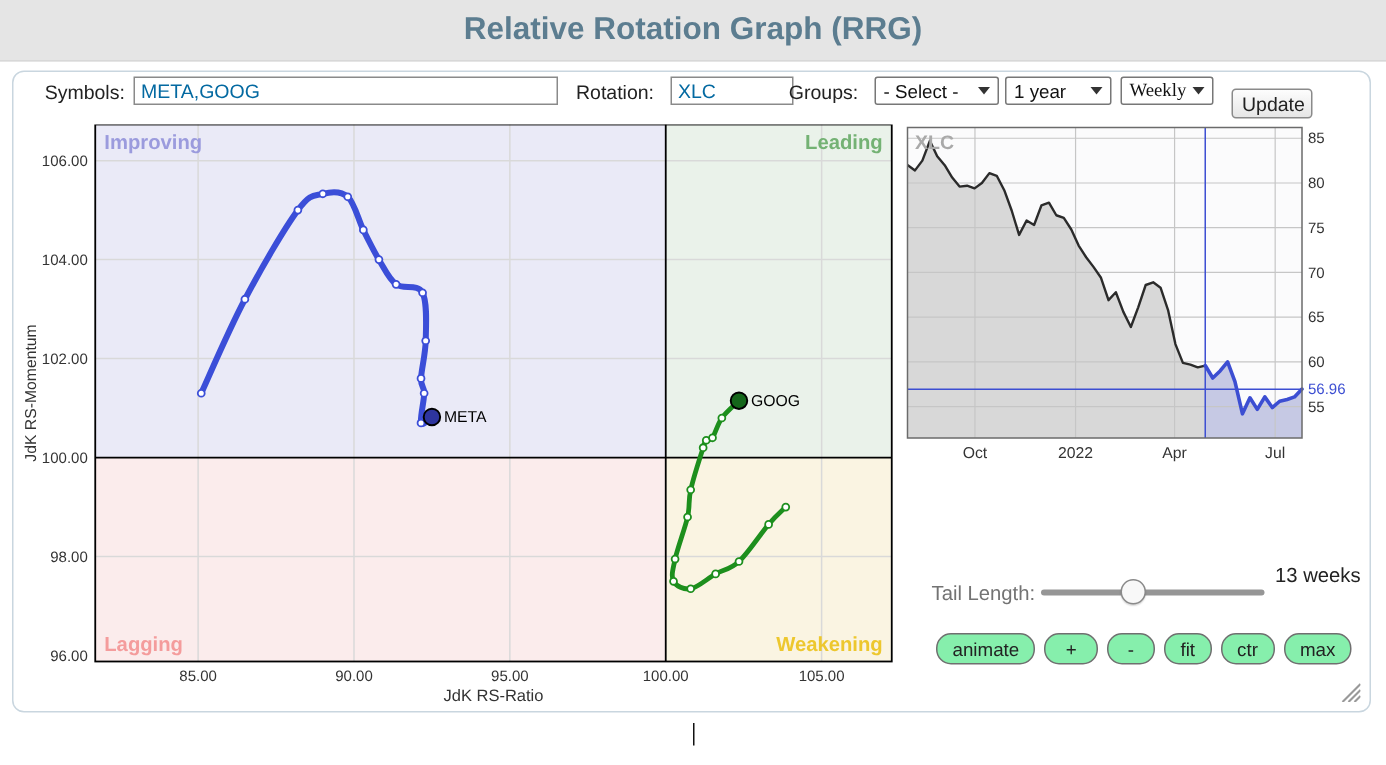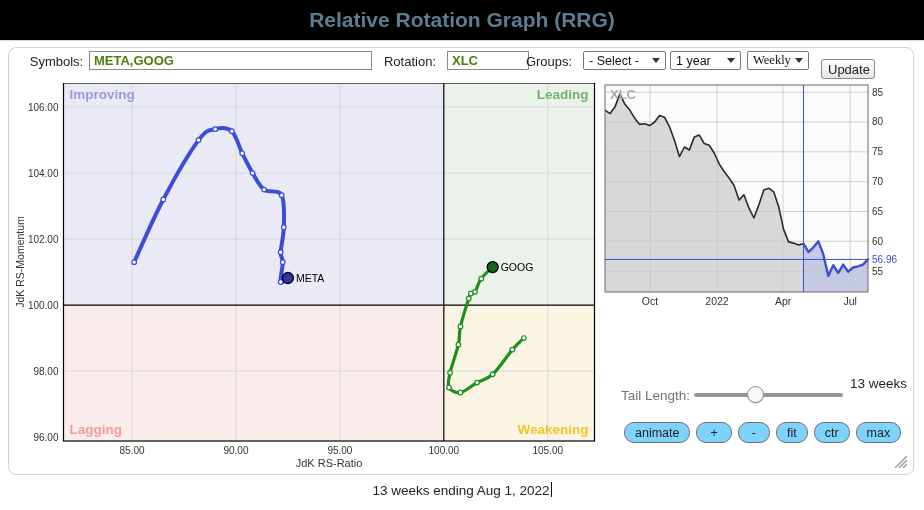--- a/index.html
+++ b/index.html
@@ -1,31 +1,31 @@
 <!DOCTYPE html>
 <html><head>
 <meta charset="utf-8">
 <style>
   * { box-sizing: border-box; }
   html,body { margin:0; padding:0; background:#fff; }
   body { font-family:"Liberation Sans", sans-serif; }
   .page { position:relative; width:924px; height:510px; background:#fff; overflow:hidden; }
 
   .titlebar { position:absolute; left:0; top:0; width:924px; height:41px;
-              background:#000000; border-bottom:1px solid #d8d8d8; text-align:center; }
+              background:#e5e5e5; border-bottom:1px solid #d8d8d8; text-align:center; }
   .title { line-height:40px; font-size:21px; font-weight:700; color:#5c7d90; }
 
   .panel { position:absolute; left:8px; top:47px; width:906px; height:428px;
            background:#fff; border:1px solid #c9d6df; border-radius:8px; }
 
   
   .ctl-label { position:absolute; top:5px; height:18px; line-height:18px;
                font-size:13px; color:#222; text-align:center; }
   .ctl-input { position:absolute; top:3px; height:19px; border:1px solid #8a8a8a;
-               font-size:13px; padding:0 4px; font-family:"Liberation Sans",sans-serif; color:#4d7c0f; background:#fff;font-weight:bold; }
+               font-size:13px; padding:0 4px; font-family:"Liberation Sans",sans-serif; color:#0369a1; background:#fff; }
   .ctl-select { position:absolute; top:3px; height:19px; border:1px solid #777; border-radius:2px;
                 background:#fff; font-size:12.5px; color:#111; display:flex; align-items:center;
                 justify-content:space-between; padding:0 5px; cursor:default; }
   .caret { width:0; height:0; border-left:4px solid transparent; border-right:4px solid transparent;
            border-top:5px solid #333; margin-left:4px; }
   .update-btn { position:absolute; top:11px; height:20px; border:1px solid #8a8a8a; border-radius:3px;
                 background:linear-gradient(#fdfdfd,#e6e6e6); font-size:13px; color:#222;
                 text-align:center; line-height:18px; cursor:default; }
 
   .rrg-wrap { position:absolute; left:5px; top:35px; width:586px; height:387px; }
@@ -35,21 +35,21 @@
   
   .tail-label { position:absolute; left:612px; top:340px; font-size:13.5px; color:#737373; }
   .tail-track { position:absolute; left:685px; top:345px; width:149px; height:4px;
                 background:#969696; border-radius:3px; }
   .tail-thumb { position:absolute; left:738px; top:338px; width:17px; height:17px; border-radius:50%;
                 background:#f8f8f8; border:1.5px solid #8a8a8a; box-shadow:0 1px 1px rgba(0,0,0,0.15); }
   .tail-value { position:absolute; left:841px; top:328px; font-size:13.5px; color:#222; }
 
   
   .btn-row { position:absolute; left:615px; top:374px; display:flex; gap:6px; }
-  .abtn { height:21px; border:1.5px solid #6f6f6f; border-radius:10px; background:#7dd3fc;
+  .abtn { height:21px; border:1.5px solid #6f6f6f; border-radius:10px; background:#86efac;
           font-size:12.5px; color:#222; line-height:18px; text-align:center; padding:0 10px; cursor:default; }
   .abtn.sym { padding:0 13px; }
 
   .resize-handle { position:absolute; right:6px; bottom:6px; width:15px; height:15px; }
 
   .caption { position:absolute; left:0; top:482px; width:924px; text-align:center;
              font-size:13.5px; color:#222; }
   .cursor-bar { display:inline-block; width:1px; height:15px; background:#111;
                 vertical-align:-2px; margin-left:1px; }
 </style>
@@ -204,16 +204,16 @@
     </div>
 
     <svg class="resize-handle" viewBox="0 0 15 15">
       <line x1="3" y1="15" x2="15" y2="3" stroke="#999" stroke-width="1.4"></line>
       <line x1="7" y1="15" x2="15" y2="7" stroke="#999" stroke-width="1.4"></line>
       <line x1="11" y1="15" x2="15" y2="11" stroke="#999" stroke-width="1.4"></line>
     </svg>
   </div>
 
   <div class="caption">
-    <span>13 weeks ending Aug 1, 2022</span><span class="cursor-bar"></span>
+    <span class="cursor-bar"></span>
   </div>
 
 </div>
 
 </body></html>

